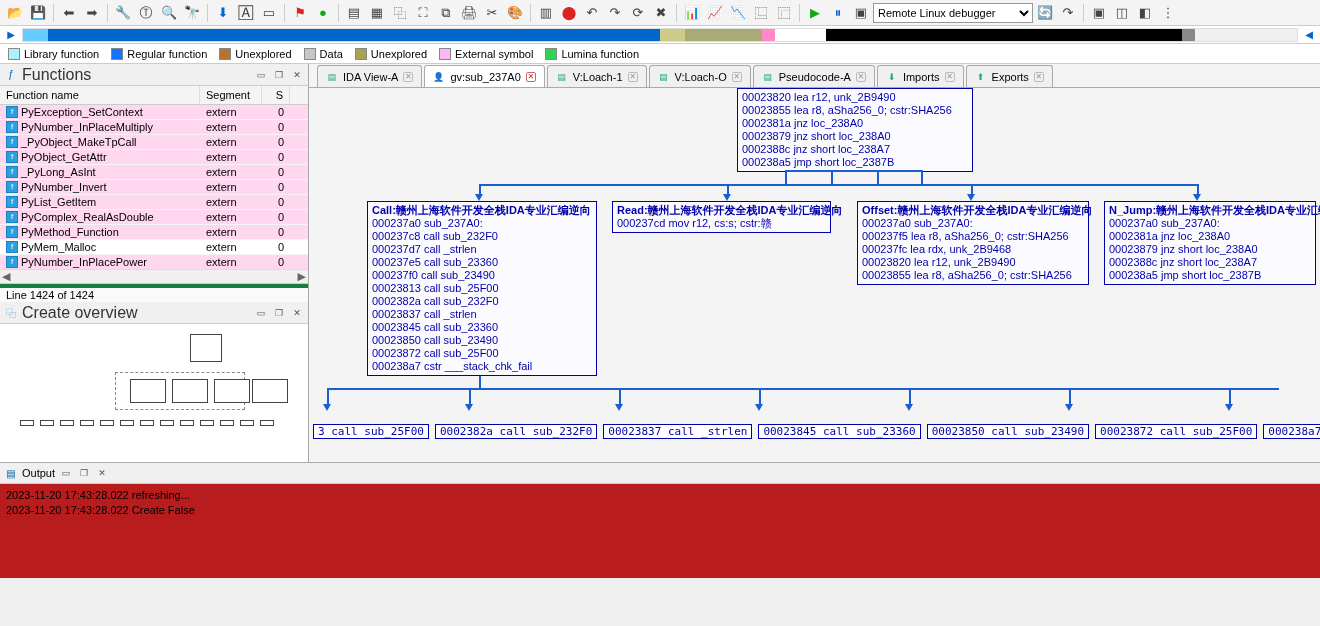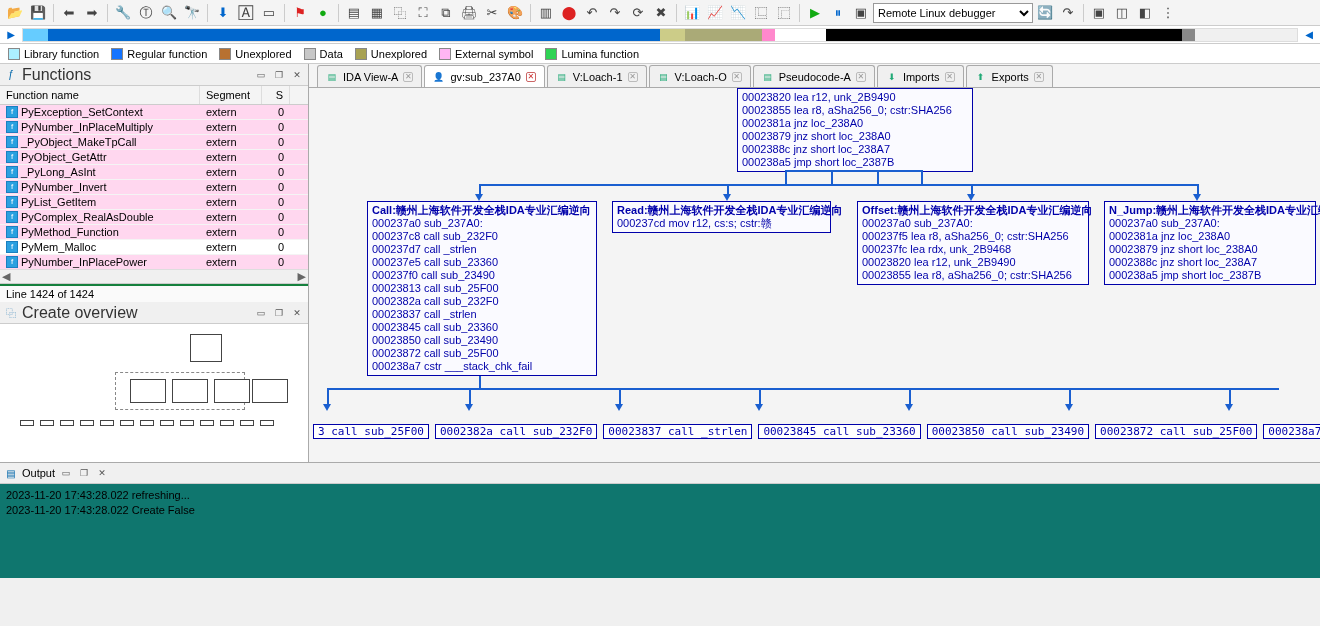--- a/index.html
+++ b/index.html
@@ -38,21 +38,21 @@
 .fn-table { flex:1; overflow:auto; font-size:11px;}
 .fn-head { display:flex; background:#f4f4f4; border-bottom:1px solid #ccc; font-weight:normal;}
 .fn-head > div { padding:3px 6px; border-right:1px solid #ddd;}
 .fn-row { display:flex; border-bottom:1px solid #f4f4f4; cursor:pointer;}
 .fn-row.pink { background:#ffd7ef; }
 .fn-row > div { padding:1px 6px; white-space:nowrap; overflow:hidden; }
 .col-name{width:200px;display:flex;align-items:center;gap:3px;}
 .col-seg{width:62px;}
 .col-s{width:28px;text-align:right;}
 .hscroll{height:14px;background:#f0f0f0;border-top:1px solid #ddd;display:flex;align-items:center;justify-content:space-between;padding:0 2px;font-size:8px;color:#666;}
-.status-line{height:18px;display:flex;align-items:center;padding:0 6px;font-size:11px;border-top:2px solid #15803d;background:#fafafa;}
+.status-line{height:18px;display:flex;align-items:center;padding:0 6px;font-size:11px;border-top:4px solid #15803d;background:#fafafa;}
 
 
 .gov-wrap{flex:1;display:flex;flex-direction:column;}
 .gov-body{flex:1;background:#fff;position:relative;overflow:hidden;}
 .gov-node{position:absolute;border:1px solid #444;background:#fff;}
 
 
 .tabs{height:24px;display:flex;align-items:flex-end;background:#f4f4f4;border-bottom:1px solid #aaa;overflow:hidden;}
 .tab{height:22px;display:flex;align-items:center;gap:5px;padding:0 8px;border:1px solid #aaa;border-bottom:none;background:#f0f0f0;margin-right:2px;border-radius:3px 3px 0 0;cursor:pointer;font-size:11px;white-space:nowrap;}
 .tab.active{background:#fff;}
@@ -66,21 +66,21 @@
 .gnode .ln{line-height:13px;}
 .gnode .hdr{font-weight:bold;color:#00a;}
 .tab-row{position:absolute;bottom:22px;left:0;right:0;height:18px;display:flex;gap:6px;padding:0 4px;align-items:center;}
 .mini-tab{border:1px solid #00a;background:#fff;padding:0 4px;font-family:Consolas,monospace;font-size:11px;color:#00a;white-space:nowrap;cursor:pointer;}
 .gv-status{position:absolute;bottom:0;left:0;right:0;height:20px;display:flex;align-items:center;gap:14px;padding:0 8px;background:#f0f0f0;border-top:1px solid #ccc;font-family:Consolas,monospace;font-size:11px;}
 .edge{position:absolute;background:#1a5fd0;}
 .arrowhead{position:absolute;width:0;height:0;border-left:4px solid transparent;border-right:4px solid transparent;border-top:7px solid #1a5fd0;}
 
 
 .out-hdr{height:22px;display:flex;align-items:center;padding:0 4px;background:#f0f0f0;border-top:1px solid #aaa;border-bottom:1px solid #ccc;gap:4px;}
-.out-body{height:94px;background:#0f766e;padding:4px 6px;font-family:Consolas,monospace;font-size:12px;overflow:auto;}
+.out-body{height:94px;background:#b91c1c;padding:4px 6px;font-family:Consolas,monospace;font-size:12px;overflow:auto;}
 .out-body div{line-height:15px;}
 
 .fico{width:12px;height:12px;background:#2aa0e0;border:1px solid #1a80c0;display:inline-block;font-size:8px;color:#fff;text-align:center;line-height:10px;}
 </style>
 </head>
 <body>
 
 <div class="toolbar">
   <div class="tb-btn">📂</div>
   <div class="tb-btn">💾</div>

